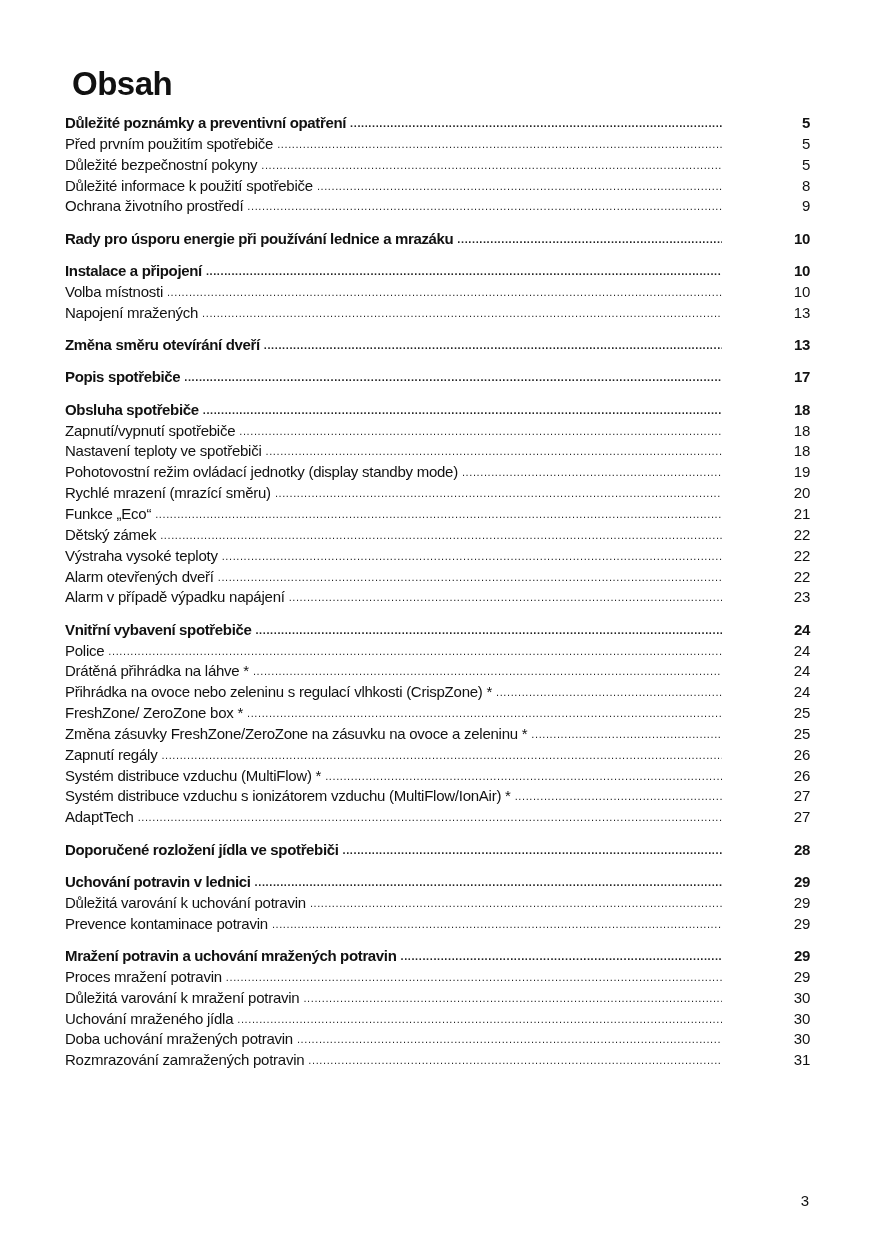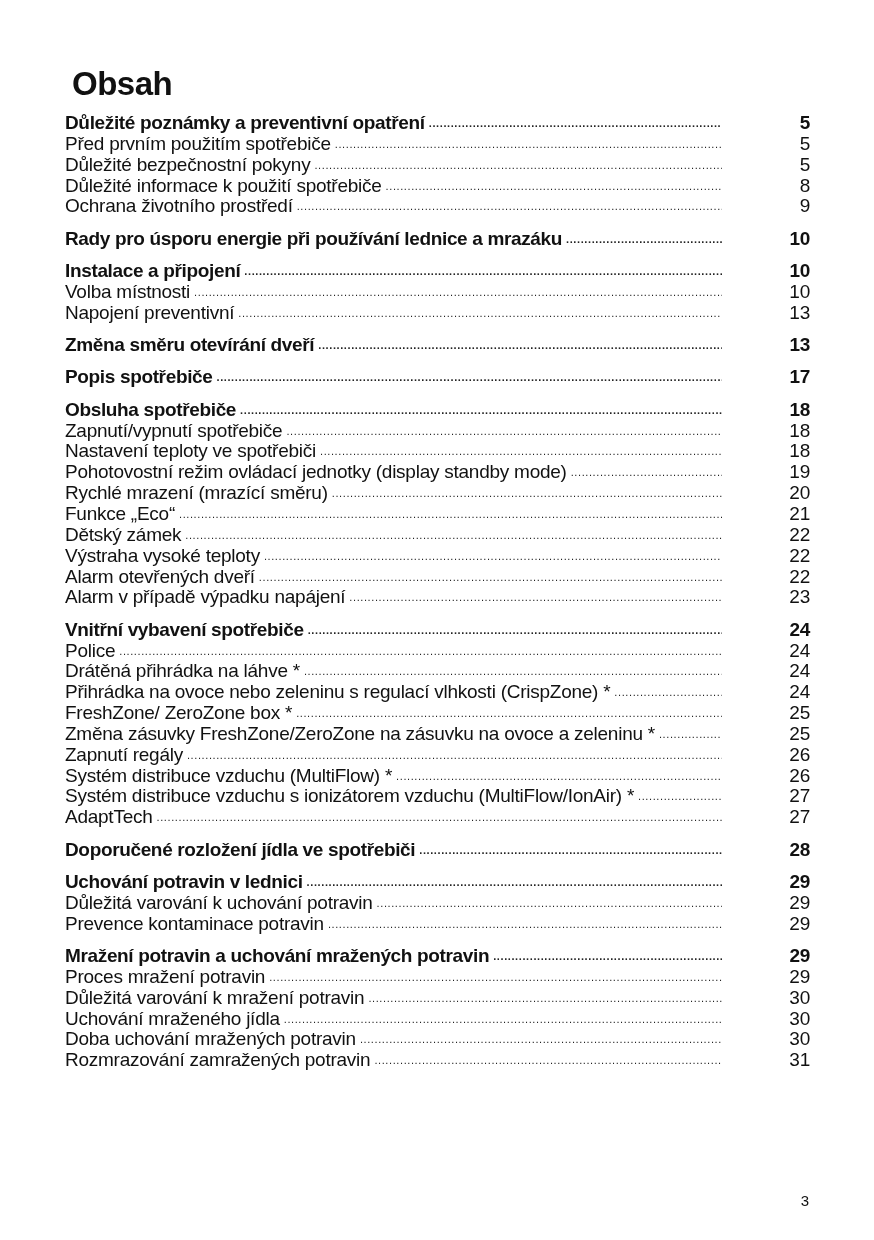--- a/index.html
+++ b/index.html
@@ -32,21 +32,21 @@
       width: 745px;
     }
     .section {
       margin: 0 0 11.5px 0;
     }
     .toc-row {
       display: flex;
       align-items: flex-end;
       height: 20.85px;
       line-height: 20.85px;
-      font-size: 19px;
+      font-size: 15px;
       letter-spacing: -0.25px;
       white-space: nowrap;
     }
     .toc-row.bold {
       font-weight: bold;
       letter-spacing: -0.35px;
     }
     .toc-title {
       flex: 0 0 auto;
       padding-right: 4px;
@@ -120,21 +120,21 @@
         <span class="toc-title">Instalace a připojení</span>
         <span class="toc-dots"></span>
         <span class="toc-page">10</span>
       </div>
       <div class="toc-row">
         <span class="toc-title">Volba místnosti</span>
         <span class="toc-dots"></span>
         <span class="toc-page">10</span>
       </div>
       <div class="toc-row">
-        <span class="toc-title">Napojení preventivní</span>
+        <span class="toc-title">Napojení mražených</span>
         <span class="toc-dots"></span>
         <span class="toc-page">13</span>
       </div>
     </div>
     <div class="section">
       <div class="toc-row bold">
         <span class="toc-title">Změna směru otevírání dveří</span>
         <span class="toc-dots"></span>
         <span class="toc-page">13</span>
       </div>

